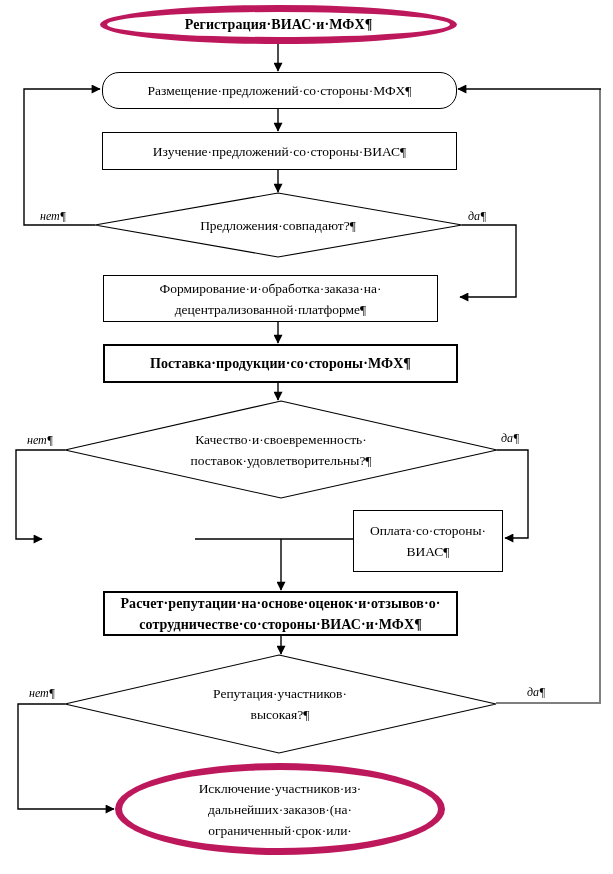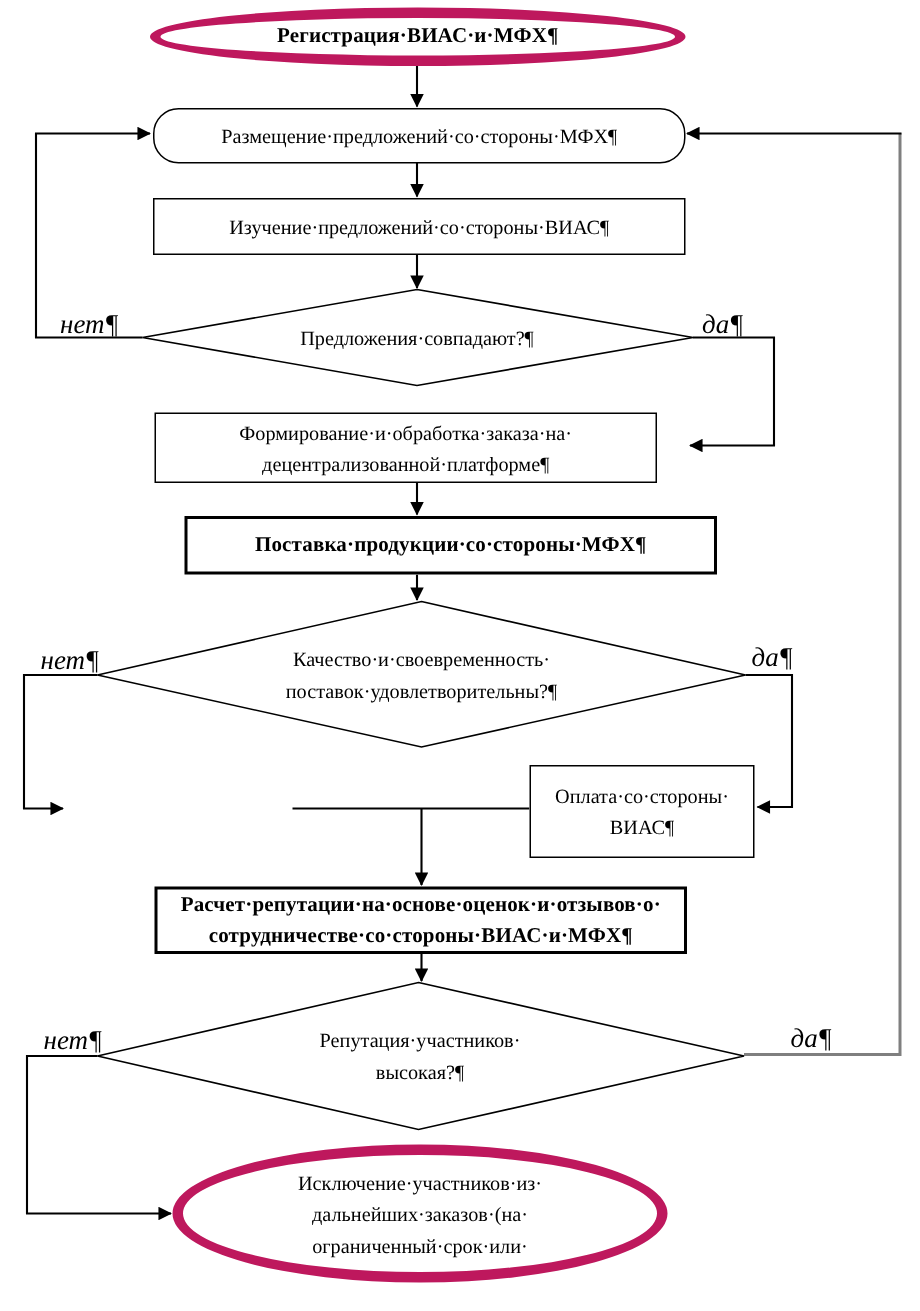--- a/index.html
+++ b/index.html
@@ -39,21 +39,21 @@
   .rect   { border: 1px solid #000; }
   .rect.thick { border-width: 2px; }
   .rect.mid   { border-width: 1.5px; }
   .ellipse {
     border: 7px solid #be185d;
     border-radius: 50%;
   }
   .bold { font-weight: bold; font-size: 14px; letter-spacing: .1px; }
   .branch-label {
     position: absolute;
-    font-size: 18px;
+    font-size: 12px;
     font-style: italic;
     line-height: 16px;
     white-space: pre;
   }
 </style>
 </head>
 <body>
 
 <div class="canvas">
 
@@ -96,21 +96,21 @@
 
   <div class="node rect" style="left:102px; top:72px; width:355px; height:37px;border-radius:17px;">Размещение·предложений·со·стороны·МФХ¶</div>
 
   <div class="node rect" style="left:102px; top:132px; width:355px; height:38px;">Изучение·предложений·со·стороны·ВИАС¶</div>
 
   <div class="node naked" style="left:128px; top:205px; width:300px; height:40px;">Предложения·совпадают?¶</div>
 
   <div class="node rect" style="left:103px; top:275px; width:335px; height:47px;">Формирование·и·обработка·заказа·на·
 децентрализованной·платформе¶</div>
 
-  <div class="node rect thick bold" style="left:103px; top:344px; width:355px; height:39px;margin-left:20px;">Поставка·продукции·со·стороны·МФХ¶</div>
+  <div class="node rect thick bold" style="left:103px; top:344px; width:355px; height:39px;">Поставка·продукции·со·стороны·МФХ¶</div>
 
   <div class="node naked" style="left:131px; top:428px; width:300px; height:44px;">Качество·и·своевременность·
 поставок·удовлетворительны?¶</div>
 
 
   <div class="node rect mid" style="left:353px; top:510px; width:150px; height:62px;">Оплата·со·стороны·
 ВИАС¶</div>
 
   <div class="node naked" style="left:130px; top:682px; width:300px; height:44px;">Репутация·участников·
 высокая?¶</div>

